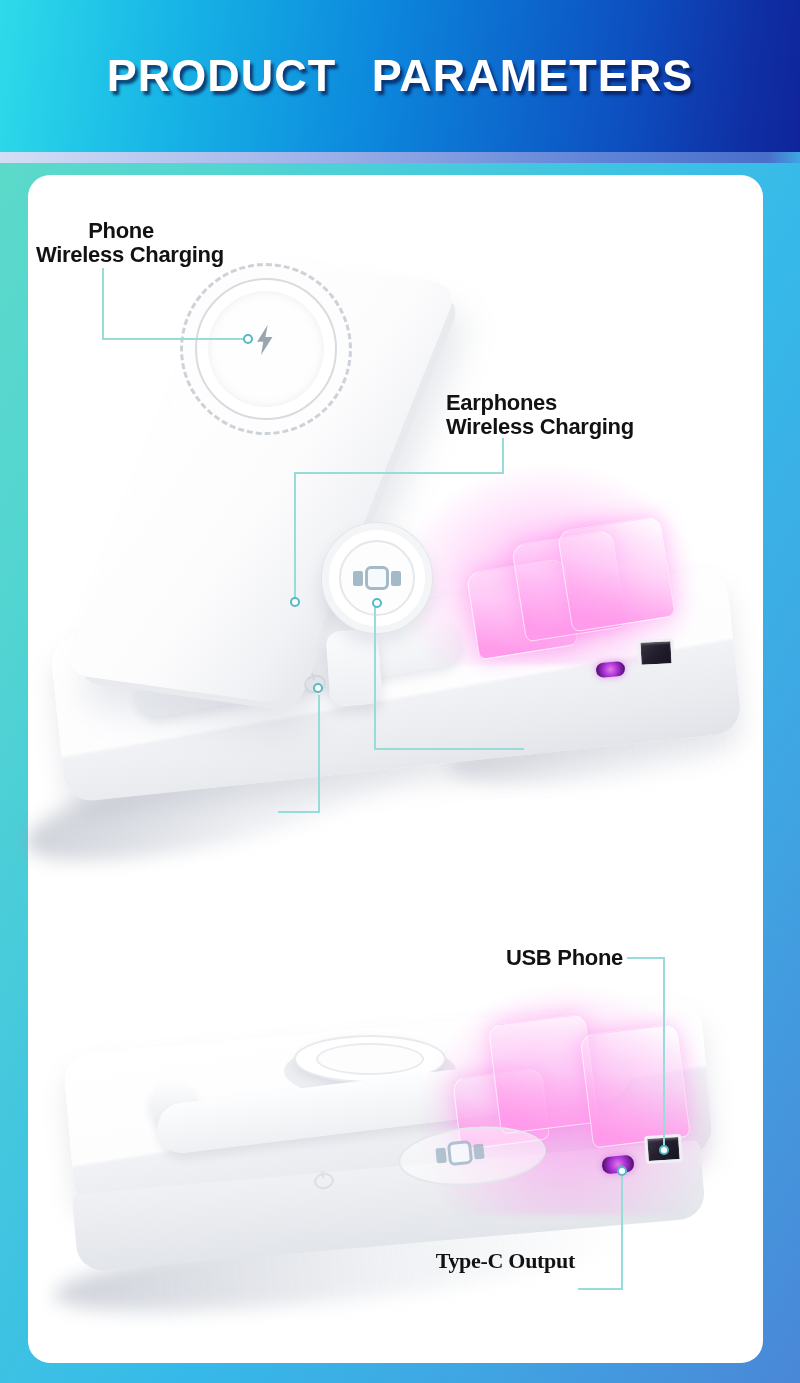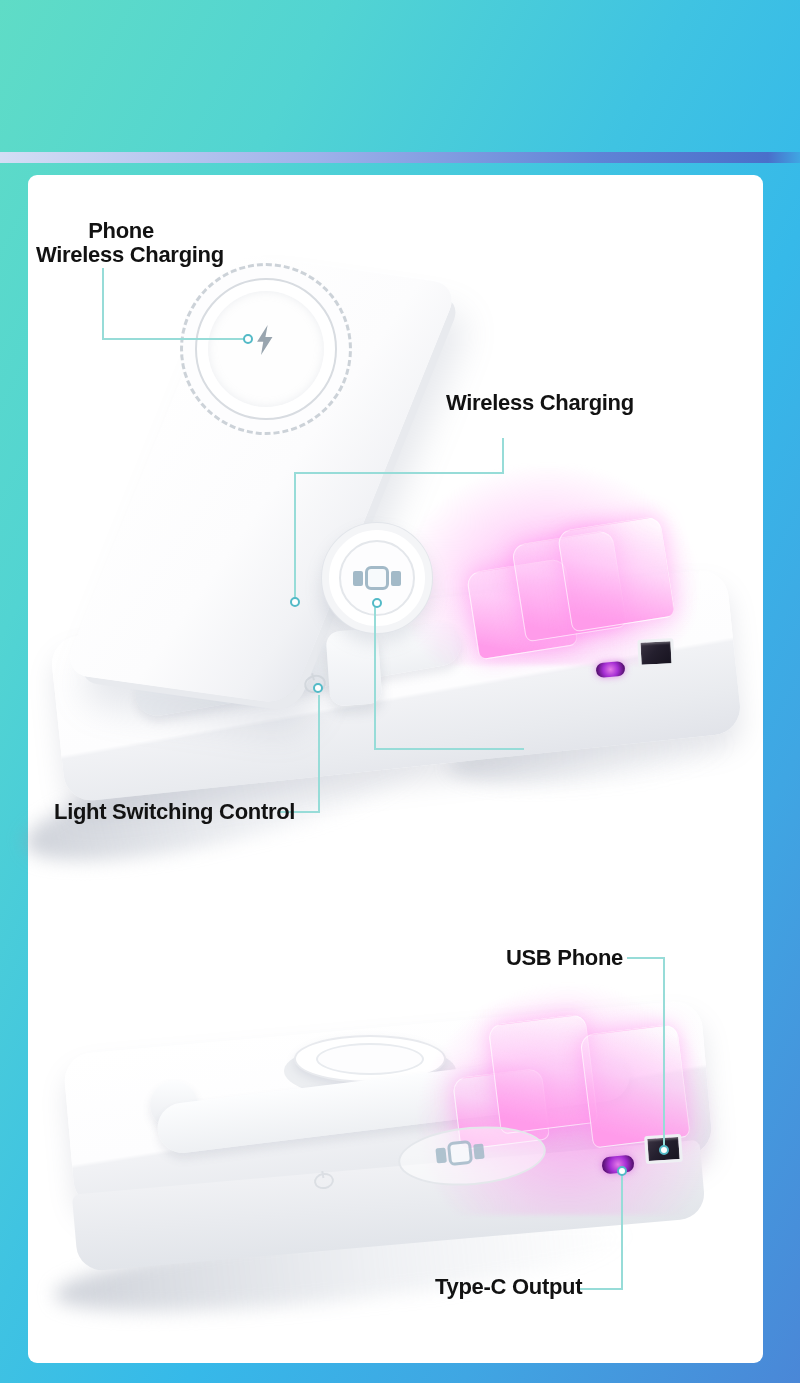--- a/index.html
+++ b/index.html
@@ -19,21 +19,21 @@
     letter-spacing:1px; word-spacing:22px;
     text-shadow:3px 4px 3px rgba(8,25,80,.75);
   }
   .strip{
     position:absolute; left:0; top:152px; width:800px; height:11px;
     background:linear-gradient(90deg,#d4def5,#9eb1ea 40%,#5f83d6 75%,#4a6fca 96%,#3fa6e3);
   }
   
   .card{
     position:absolute; left:28px; top:175px; width:735px; height:1188px;
-    background:#ffffff; border-radius:9px;
+    background:#ffffff; border-radius:22px;
   }
   .grp{position:absolute; inset:0;}
   
   .cl{position:absolute; background:#97dcd8;}
   .cl.h{height:2px;} .cl.v{width:2px;}
   .cdot{position:absolute; width:10px; height:10px; box-sizing:border-box;
     border:2px solid #53bac7; border-radius:50%; background:#fff; z-index:30;}
   .lbl{position:absolute; color:#121212; font-weight:700; font-size:22px;
     line-height:24px; letter-spacing:-0.3px; z-index:30; white-space:nowrap;}
   .lbl.ctr{text-align:center;} .lbl.rt{text-align:right;}
@@ -134,30 +134,33 @@
     background:rgba(255,255,255,.5); transform:rotate(-5deg);}
   .v2-watchicon{left:408px; top:964px; width:48px; height:28px; transform:rotate(-6deg); opacity:.85;}
   .v2-light{left:286px; top:998px; width:20px; height:16px; transform:rotate(-10deg); opacity:.6;}
   .v2-usba{left:617px; top:960px; width:37px; height:28px; transform:rotate(-4deg);}
   .v2-usbc{left:574px; top:981px; width:32px; height:17px; transform:rotate(-5deg);}
   
   .c-usb-lbl{left:455px; top:771px; width:140px;}
   .c-usb-h{left:599px; top:782px; width:38px;}
   .c-usb-v{left:635px; top:782px; height:190px;}
   .c-usb-dot{left:631px; top:970px;}
-  .c-typec-lbl{left:407px; top:1100px; width:140px;}
+  .c-typec-lbl{left:407px; top:1074px; width:140px;font-family:Liberation Serif, serif;}
   .c-typec-h{left:550px; top:1113px; width:45px;}
   .c-typec-v{left:593px; top:997px; height:118px;}
   .c-typec-dot{left:589px; top:991px;}
 </style>
 </head>
 <body>
 
 <div class="page">
 
+  <div class="banner">
+    <h1>PRODUCT PARAMETERS</h1>
+  </div>
   <div class="strip"></div>
 
   <div class="card">
 
     <div class="grp">
       <div class="shadow v1-shadow-left"></div>
       <div class="shadow v1-shadow-right"></div>
 
       <div class="slab v1-base"></div>
       <div class="bar  v1-hinge"></div>
@@ -188,32 +191,32 @@
 
       <div class="lbl ctr c-phone-lbl">
         <div>Phone</div>
         <div>Wireless Charging</div>
       </div>
       <div class="cl v c-phone-v"></div>
       <div class="cl h c-phone-h"></div>
       <div class="cdot c-phone-dot"></div>
 
       <div class="lbl c-earph-lbl">
+        <div>Earphones</div>
         <div>Wireless Charging</div>
       </div>
       <div class="cl v c-earph-v1"></div>
       <div class="cl h c-earph-h"></div>
       <div class="cl v c-earph-v2"></div>
       <div class="cdot c-earph-dot"></div>
 
       <div class="cl v c-watch-v"></div>
       <div class="cl h c-watch-h"></div>
       <div class="cdot c-watch-dot"></div>
 
-      <div class="lbl rt c-light-lbl">Light Switching Control</div>
       <div class="cl h c-light-h"></div>
       <div class="cl v c-light-v"></div>
       <div class="cdot c-light-dot"></div>
     </div>
 
     <div class="grp">
       <div class="shadow v2-shadow"></div>
 
       <div class="slab v2-slab"></div>
       <div class="v2-front"></div>

